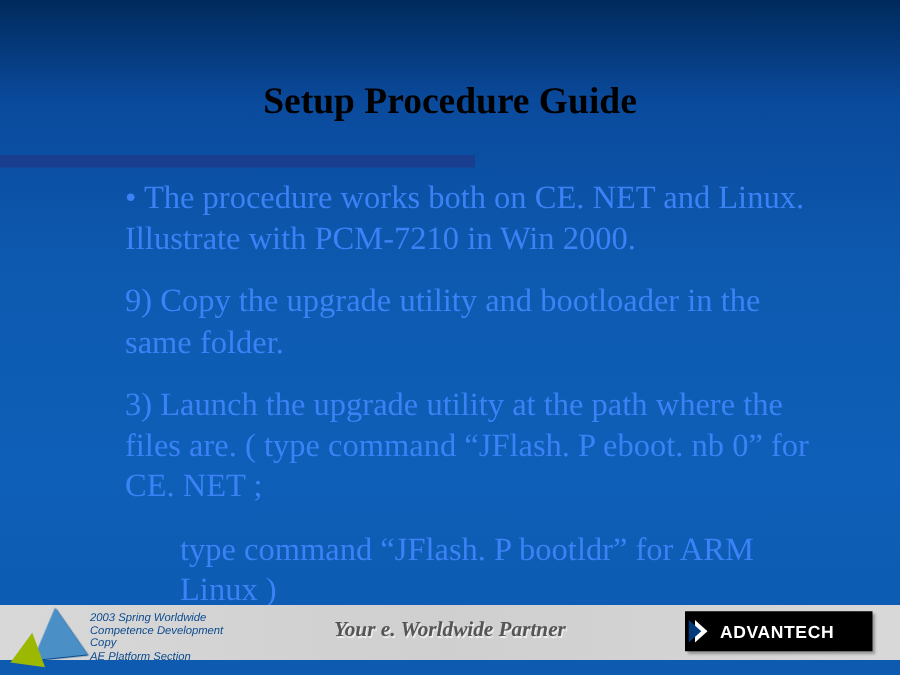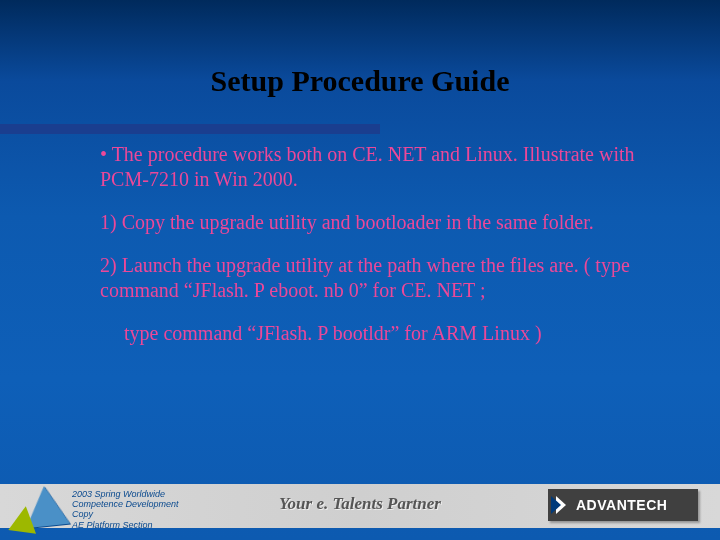--- a/index.html
+++ b/index.html
@@ -31,26 +31,26 @@
     left: 0;
     width: 380px;
     height: 10px;
     background: #1a3e8f;
   }
   .content {
     position: absolute;
     top: 142px;
     left: 100px;
     right: 60px;
-    color: #ec4899;
-    font-size: 20px;
+    color: #3b82f6;
+    font-size: 26px;
     line-height: 1.25;
   }
   .content p { margin-bottom: 18px; }
-  .indent { margin-left: 24px; }
+  .indent { margin-left: 44px; }
   .footer {
     position: absolute;
     bottom: 0;
     left: 0;
     right: 0;
     height: 64px;
   }
   .footer-bar {
     position: absolute;
     left: 0;
@@ -109,21 +109,21 @@
     font-weight: bold;
     font-size: 17px;
     text-shadow: 1px 1px 0 #eee;
   }
   .adv-logo {
     position: absolute;
     right: 22px;
     top: 13px;
     width: 150px;
     height: 32px;
-    background: #404040;
+    background: #000000;
     display: flex;
     align-items: center;
     padding-left: 8px;
     box-shadow: 2px 2px 2px rgba(0,0,0,0.3);
     gap: 6px;
   }
   .adv-chevron {
     width: 14px;
     height: 18px;
     position: relative;
@@ -158,39 +158,39 @@
 <body>
 
 <div class="slide">
 
   <div class="title">Setup Procedure Guide</div>
 
   <div class="accent-bar"></div>
 
   <div class="content">
     <p>• The procedure works both on CE. NET and Linux. Illustrate with PCM-7210 in Win 2000.</p>
-    <p>1) Copy the upgrade utility and bootloader in the same folder.</p>
-    <p>2) Launch the upgrade utility at the path where the files are. ( type command “JFlash. P eboot. nb 0” for CE. NET ;</p>
+    <p>9) Copy the upgrade utility and bootloader in the same folder.</p>
+    <p>3) Launch the upgrade utility at the path where the files are. ( type command “JFlash. P eboot. nb 0” for CE. NET ;</p>
     <p class="indent">type command “JFlash. P bootldr” for ARM Linux )</p>
   </div>
 
   <div class="footer">
     <div class="footer-bar"></div>
 
     <div class="camp-badge">
       <div class="camp-tri"></div>
       <div class="camp-tri2"></div>
       <div class="camp-text">
         <div>2003 Spring Worldwide</div>
         <div>Competence Development Copy</div>
         <div>AE Platform Section</div>
       </div>
     </div>
 
-    <div class="tagline">Your e. Talents Partner</div>
+    <div class="tagline">Your e. Worldwide Partner</div>
 
     <div class="adv-logo">
       <div class="adv-chevron"></div>
       <div class="adv-text">ADVANTECH</div>
     </div>
   </div>
 
 </div>
 
 </body></html>

